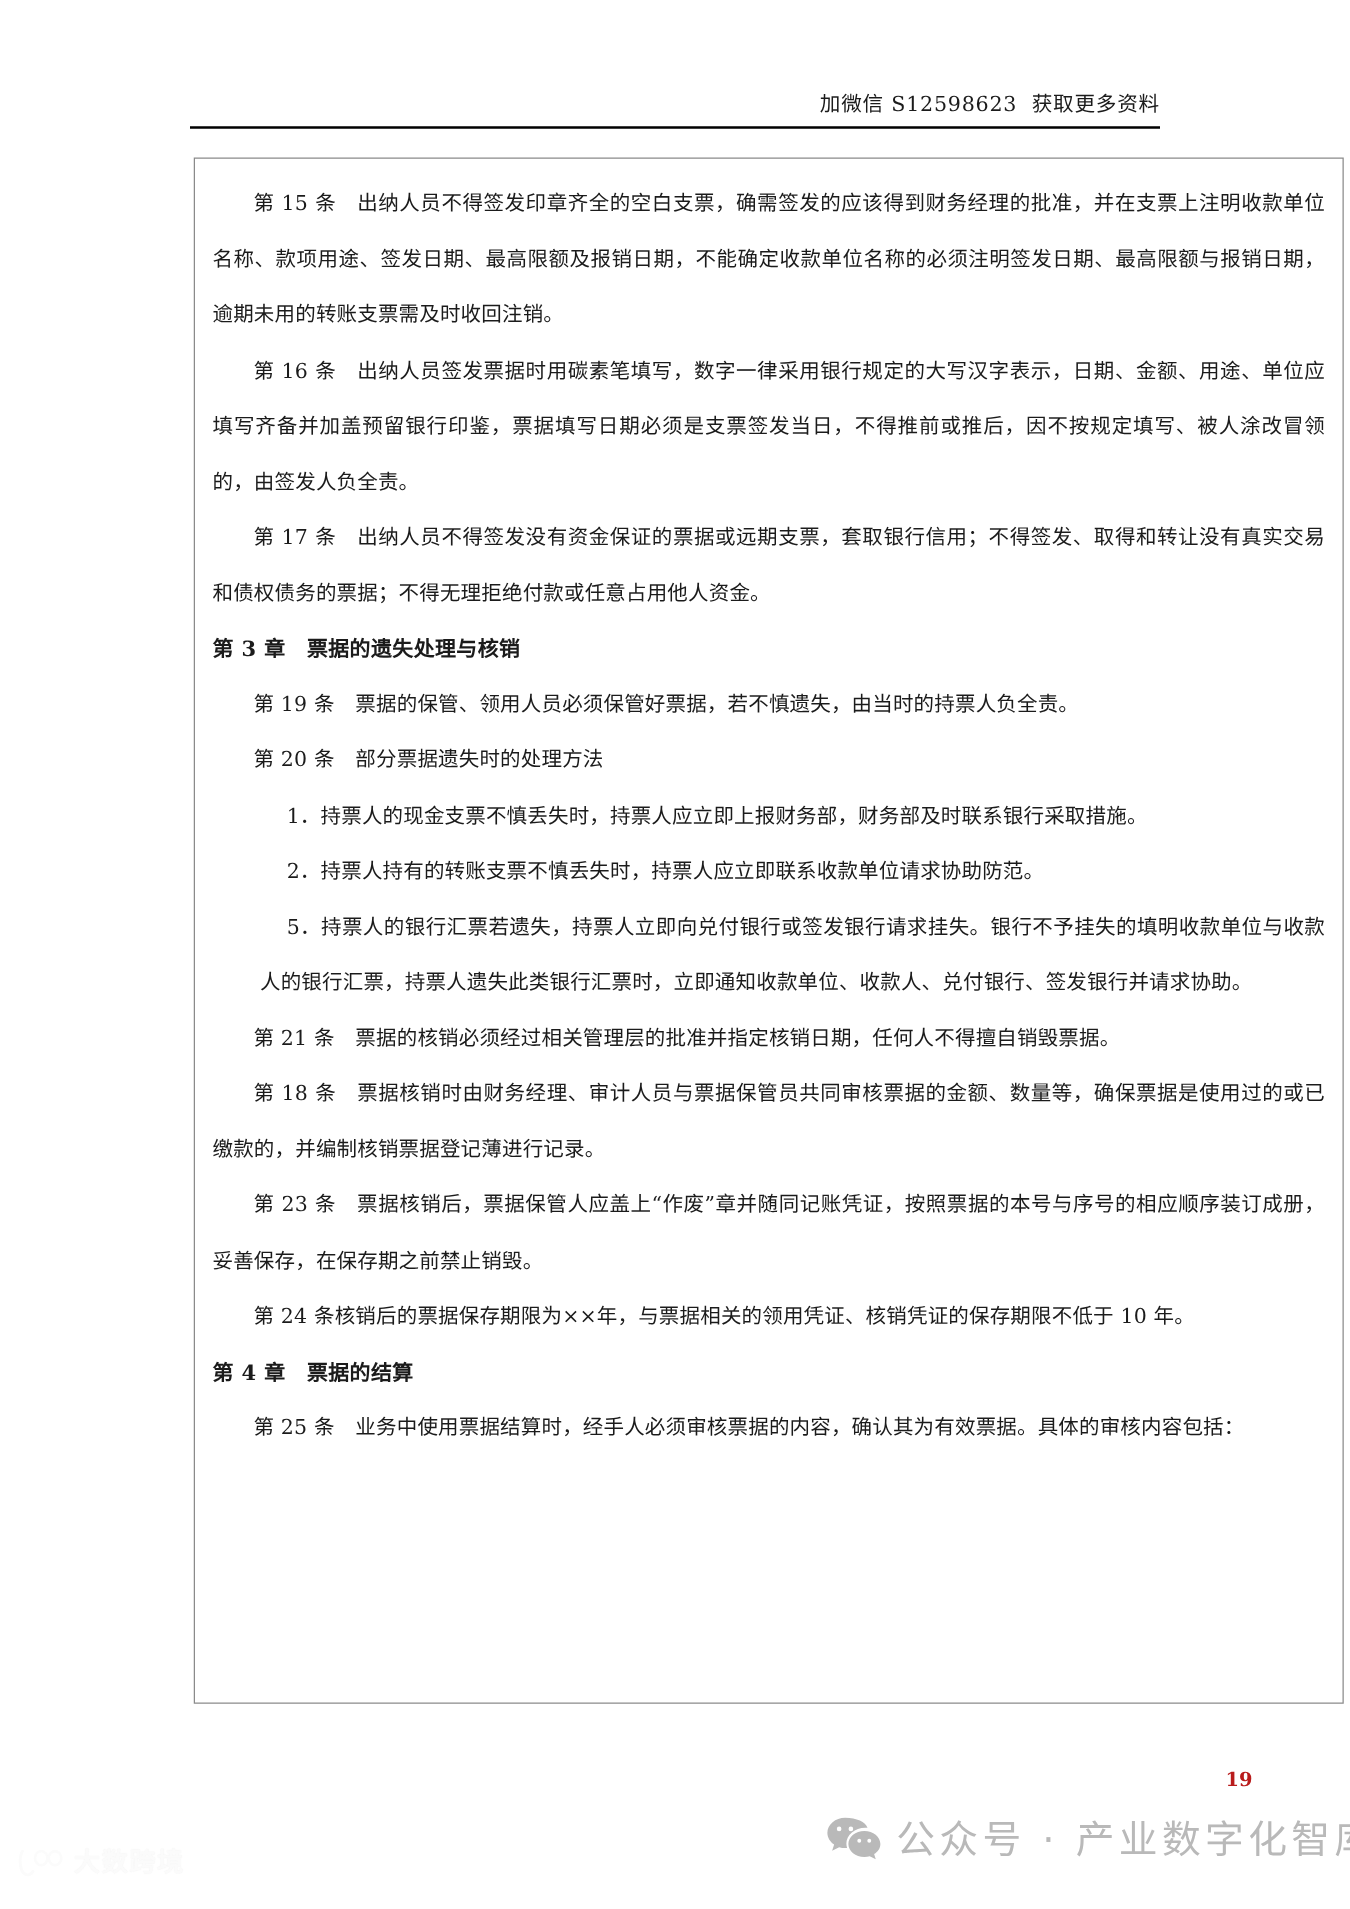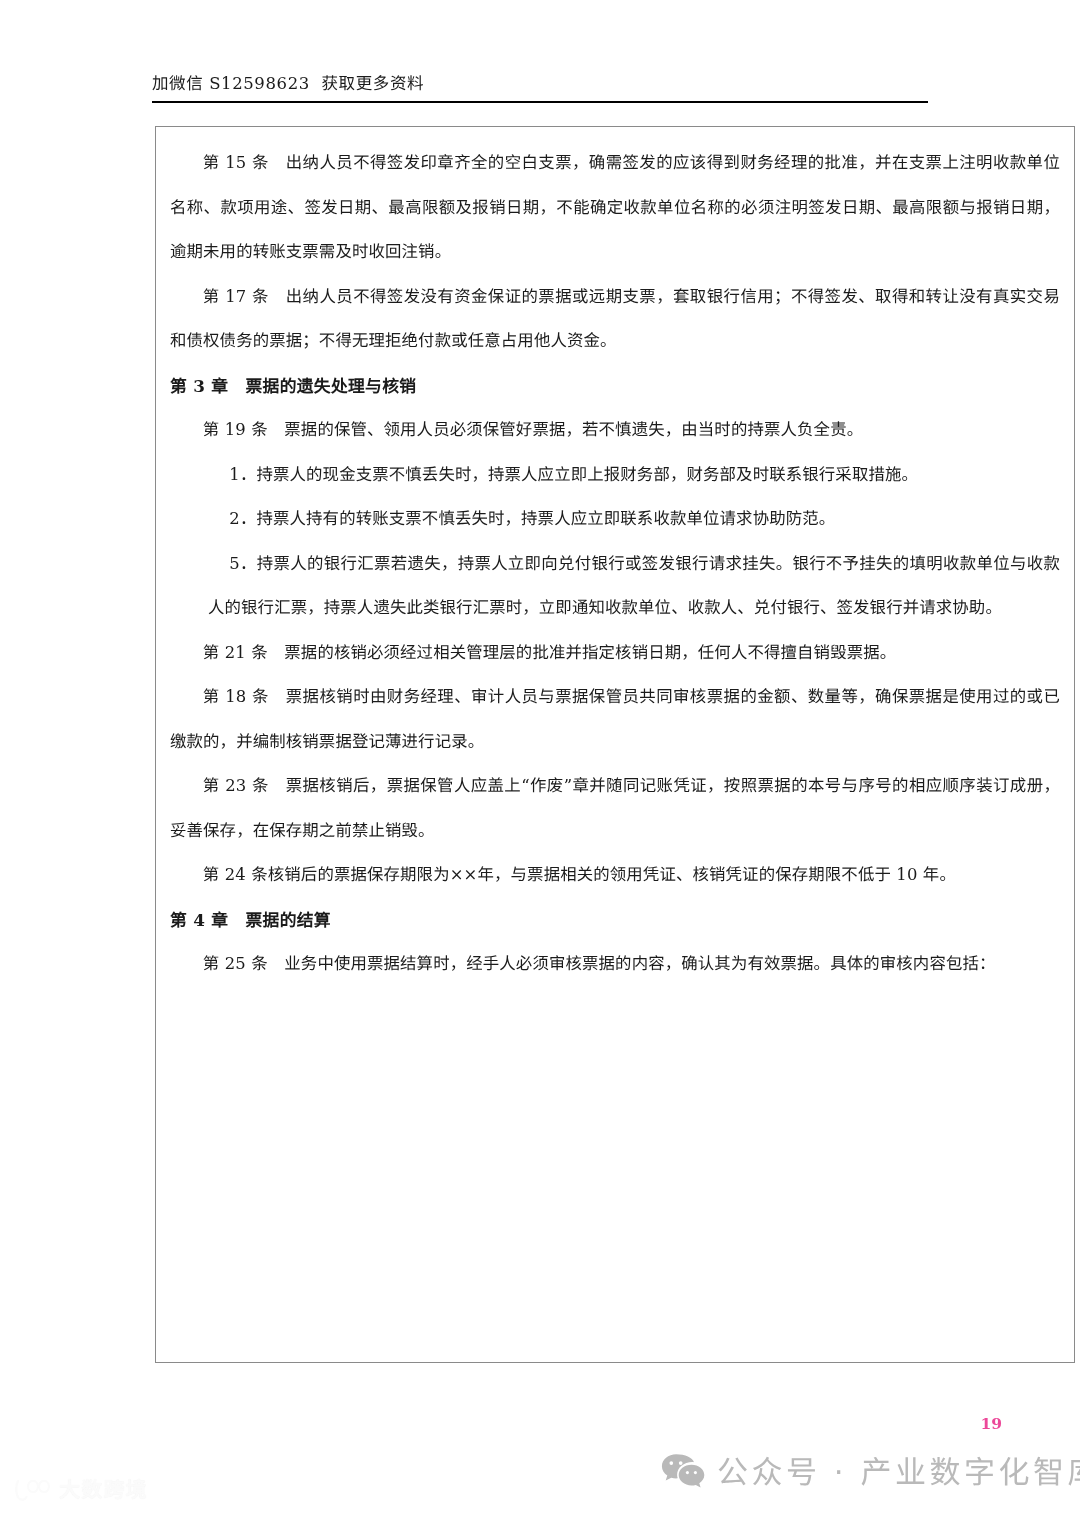--- a/index.html
+++ b/index.html
@@ -16,21 +16,21 @@
     font-family: "DejaVu Serif", "Liberation Serif", serif;
     color: #1b1b1b;
   }
 
   
   .page-header {
     position: absolute;
     left: 152px;
     top: 70px;
     width: 776px;
-    text-align: left;
+    text-align: right;
   }
   .page-header .hdr-text {
     font-size: 16.5px;
     letter-spacing: 0.6px;
     color: #1b1b1b;
     display: inline-block;
     white-space: pre;
   }
   .page-header .hdr-rule {
     margin-top: 7px;
@@ -84,21 +84,21 @@
     white-space: pre;
   }
 
   
   .page-number {
     position: absolute;
     right: 78px;
     top: 1414px;
     font-size: 15.5px;
     font-weight: bold;
-    color: #ec4899;
+    color: #b91c1c;
   }
 
   
   .footer-brand {
     position: absolute;
     left: 660px;
     top: 1452px;
     display: flex;
     align-items: center;
     gap: 11px;
@@ -149,23 +149,25 @@
 
 <div class="page-header">
   <span class="hdr-text">加微信 S12598623  获取更多资料</span>
   <div class="hdr-rule"></div>
 </div>
 
 <div class="content-frame">
   <div class="frame-inner" id="body-blocks">
 
   <p class="para indent">第 15 条　出纳人员不得签发印章齐全的空白支票，确需签发的应该得到财务经理的批准，并在支票上注明收款单位名称、款项用途、签发日期、最高限额及报销日期，不能确定收款单位名称的必须注明签发日期、最高限额与报销日期，逾期未用的转账支票需及时收回注销。</p>
+      <p class="para indent">第 16 条　出纳人员签发票据时用碳素笔填写，数字一律采用银行规定的大写汉字表示，日期、金额、用途、单位应填写齐备并加盖预留银行印鉴，票据填写日期必须是支票签发当日，不得推前或推后，因不按规定填写、被人涂改冒领的，由签发人负全责。</p>
       <p class="para indent">第 17 条　出纳人员不得签发没有资金保证的票据或远期支票，套取银行信用；不得签发、取得和转让没有真实交易和债权债务的票据；不得无理拒绝付款或任意占用他人资金。</p>
       <p class="chapter-heading">第 3 章　票据的遗失处理与核销</p>
       <p class="para indent">第 19 条　票据的保管、领用人员必须保管好票据，若不慎遗失，由当时的持票人负全责。</p>
+      <p class="para indent">第 20 条　部分票据遗失时的处理方法</p>
       <p class="para list">1．持票人的现金支票不慎丢失时，持票人应立即上报财务部，财务部及时联系银行采取措施。</p>
       <p class="para list">2．持票人持有的转账支票不慎丢失时，持票人应立即联系收款单位请求协助防范。</p>
       <p class="para list">5．持票人的银行汇票若遗失，持票人立即向兑付银行或签发银行请求挂失。银行不予挂失的填明收款单位与收款人的银行汇票，持票人遗失此类银行汇票时，立即通知收款单位、收款人、兑付银行、签发银行并请求协助。</p>
       <p class="para indent">第 21 条　票据的核销必须经过相关管理层的批准并指定核销日期，任何人不得擅自销毁票据。</p>
       <p class="para indent">第 18 条　票据核销时由财务经理、审计人员与票据保管员共同审核票据的金额、数量等，确保票据是使用过的或已缴款的，并编制核销票据登记薄进行记录。</p>
       <p class="para indent">第 23 条　票据核销后，票据保管人应盖上“作废”章并随同记账凭证，按照票据的本号与序号的相应顺序装订成册，妥善保存，在保存期之前禁止销毁。</p>
       <p class="para indent">第 24 条核销后的票据保存期限为××年，与票据相关的领用凭证、核销凭证的保存期限不低于 10 年。</p>
       <p class="chapter-heading">第 4 章　票据的结算</p>
       <p class="para indent">第 25 条　业务中使用票据结算时，经手人必须审核票据的内容，确认其为有效票据。具体的审核内容包括：</p>
     </div>

